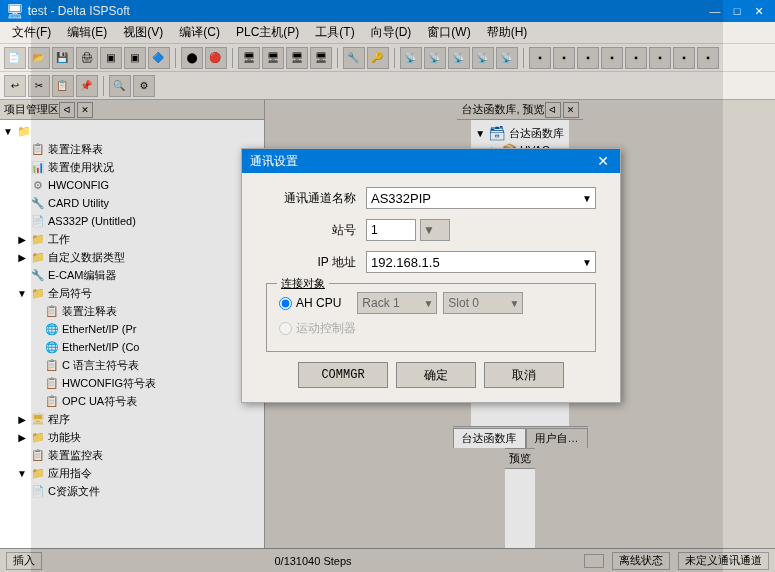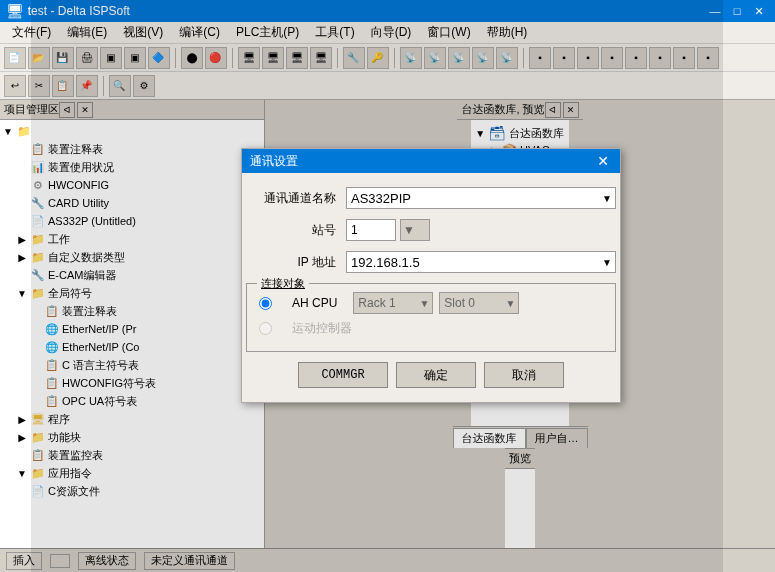--- a/index.html
+++ b/index.html
@@ -55,37 +55,37 @@
     .status-bar { height: 24px; background: #d4d0c8; border-top: 1px solid #888; display: flex; align-items: center; padding: 0 6px; gap: 8px; font-size: 11px; }
     .status-seg { padding: 1px 6px; border: 1px solid #999; background: #d4d0c8; height: 18px; display: flex; align-items: center; }
 
     
     .overlay { position: absolute; top: 0; left: 0; width: 692px; height: 572px; background: rgba(0,0,0,0.1); display: flex; align-items: center; justify-content: center; z-index: 100; margin-left: 31px; }
 
     
     .dialog { background: #f0ede8; border: 1px solid #aaa; box-shadow: 2px 2px 8px rgba(0,0,0,0.4); width: 380px; font-size: 12px; position: absolute; top: 148px; left: 210px; }
     .dialog-title { background: #0078d7; color: white; height: 24px; display: flex; align-items: center; justify-content: space-between; padding: 0 8px; font-size: 12px; }
     .dialog-close { width: 18px; height: 18px; background: transparent; border: none; color: white; cursor: pointer; font-size: 14px; }
-    .dialog-body { padding: 14px 4px; }
+    .dialog-body { padding: 14px 24px; }
     .form-row { display: flex; align-items: center; margin-bottom: 10px; }
     .form-label { width: 90px; text-align: right; margin-right: 10px; font-size: 12px; white-space: nowrap; }
     .form-control { flex: 1; }
     .form-input { width: 100%; height: 22px; border: 1px solid #999; background: white; padding: 0 4px; font-size: 12px; }
     .form-select { width: 100%; height: 22px; border: 1px solid #999; background: white; padding: 0 4px; font-size: 13px; appearance: none; }
     .select-wrapper { position: relative; flex: 1; }
     .select-arrow { position: absolute; right: 4px; top: 50%; transform: translateY(-50%); pointer-events: none; font-size: 10px; }
     .small-select { width: 80px; height: 22px; border: 1px solid #999; background: #d4d0c8; padding: 0 4px; font-size: 12px; appearance: none; color: #666; }
     .small-select-wrapper { position: relative; }
     .small-select-arrow { position: absolute; right: 4px; top: 50%; transform: translateY(-50%); pointer-events: none; font-size: 10px; color: #666; }
 
     
     .group-box { border: 1px solid #999; margin: 6px 0 10px; padding: 8px 12px 8px; position: relative; }
     .group-box-title { position: absolute; top: -8px; left: 10px; background: #f0ede8; padding: 0 4px; font-size: 11px; text-decoration: underline; }
     .radio-row { display: flex; align-items: center; gap: 8px; margin-bottom: 6px; }
-    .radio-item { display: flex; align-items: center; gap: 20px; }
+    .radio-item { display: flex; align-items: center; gap: 4px; }
     .radio-disabled { color: #aaa; }
 
     
     .dialog-buttons { display: flex; gap: 8px; justify-content: center; margin-top: 4px; }
     .dialog-btn { width: 80px; height: 26px; background: #d4d0c8; border: 1px solid #888; cursor: pointer; font-size: 12px; font-family: Liberation Mono, monospace; }
     .dialog-btn-wide { width: 90px; }
 
     
     .icon-folder { color: #f0c040; }
 
@@ -348,20 +348,23 @@
       <div class="preview-title">
         <span>预览</span>
       </div>
     </div>
   </div>
 </div>
 
 <div class="status-bar">
   <div class="status-seg">
     <span>插入</span>
+  </div>
+  <div style="flex:1; text-align:center;">
+    <span>0/131040 Steps</span>
   </div>
   <div style="width:20px; height:14px; background:#d4d0c8; border:1px solid #999;"></div>
   <div class="status-seg">
     <span>离线状态</span>
   </div>
   <div class="status-seg">
     <span>未定义通讯通道</span>
   </div>
 </div>
 

